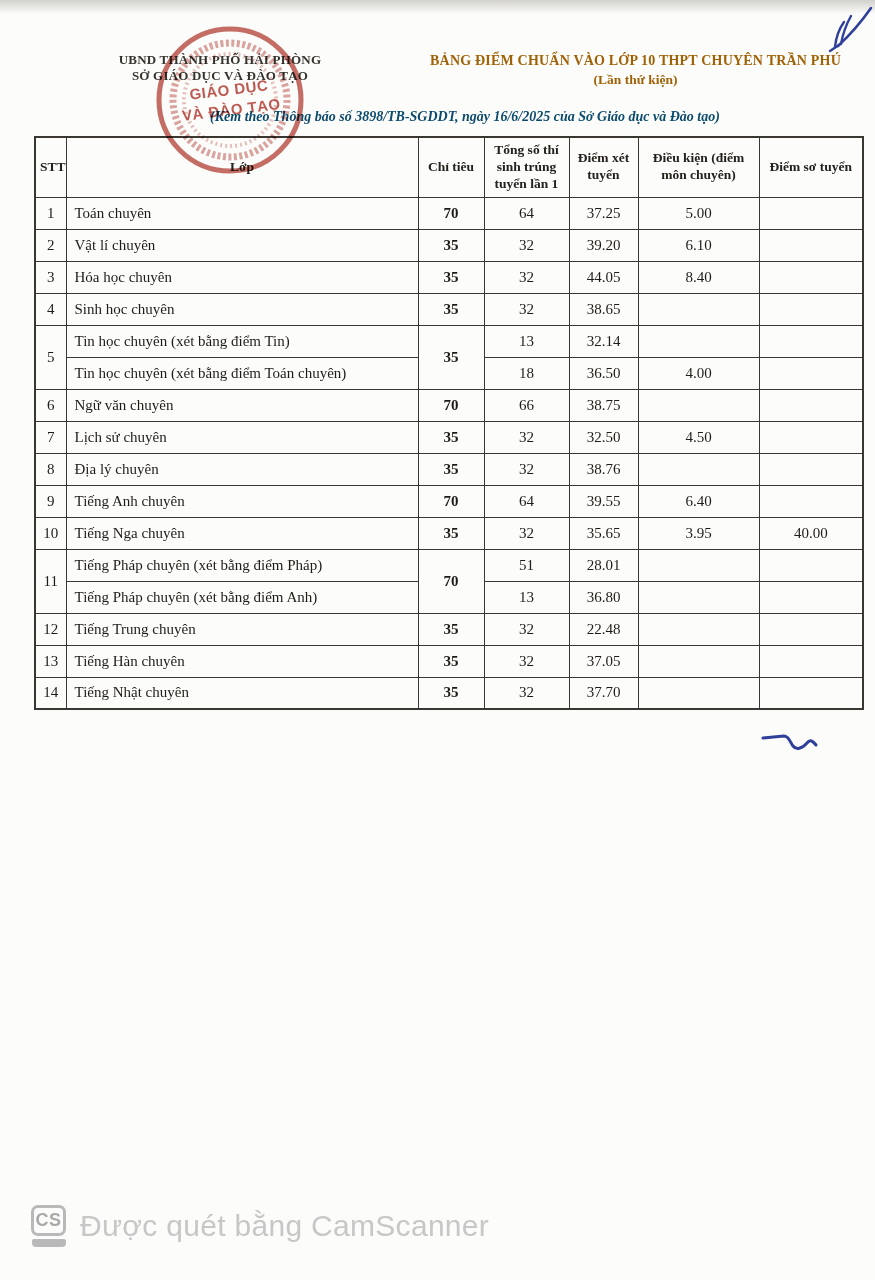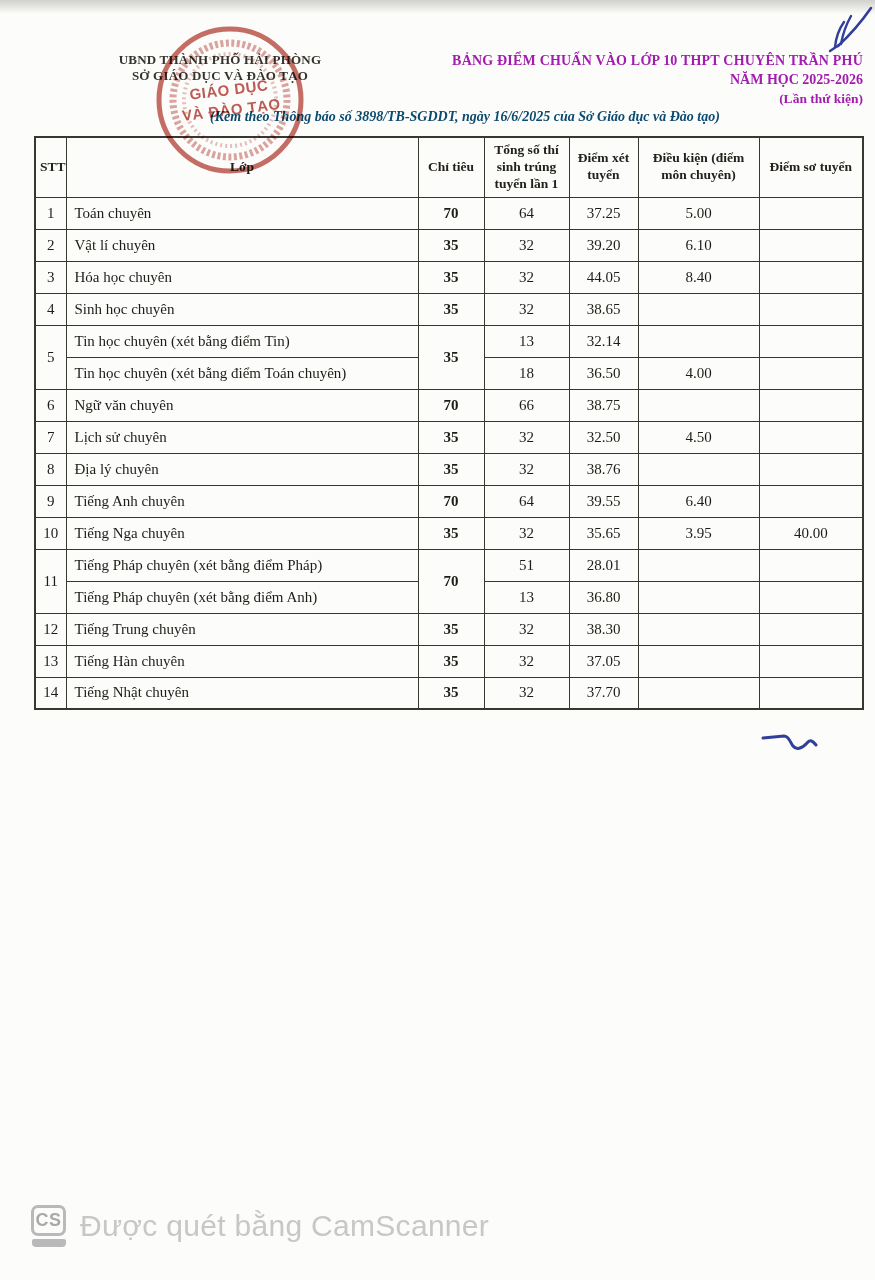--- a/index.html
+++ b/index.html
@@ -22,22 +22,22 @@
     position:absolute;left:0;top:0;width:875px;height:14px;
     background:linear-gradient(to bottom, rgba(110,108,100,0.30), rgba(110,108,100,0.0));
   }
   
   .org-block{
     position:absolute;left:90px;top:52px;width:260px;text-align:center;
     font-weight:700;font-size:13px;line-height:1.25;color:#35332d;
     letter-spacing:0.2px;
   }
   .title-block{
-    position:absolute;left:408px;top:52px;width:455px;text-align:right;
-    font-weight:700;color:#a21caf;line-height:1.35;
+    position:absolute;left:408px;top:52px;width:455px;text-align:center;
+    font-weight:700;color:#a16207;line-height:1.35;
   }
   .title-line1{font-size:14px;letter-spacing:0.2px;}
   .title-line2{font-size:14px;}
   .title-line3{font-size:13.5px;}
   .subtitle{
     position:absolute;left:55px;top:109px;width:820px;text-align:center;
     font-style:italic;font-weight:700;font-size:14px;color:#0c4a6e;
   }
   
   .stamp{
@@ -100,21 +100,20 @@
 
 <div class="scan-shadow-top"></div>
 
 <div class="org-block">
   <div>UBND THÀNH PHỐ HẢI PHÒNG</div>
   <div>SỞ GIÁO DỤC VÀ ĐÀO TẠO</div>
 </div>
 
 <div class="title-block">
   <div class="title-line1">BẢNG ĐIỂM CHUẨN VÀO LỚP 10 THPT CHUYÊN TRẦN PHÚ</div>
-  <div class="title-line2">NĂM HỌC 2025-2026</div>
   <div class="title-line3">(Lần thứ kiện)</div>
 </div>
 
 <div class="subtitle">(Kèm theo Thông báo số  3898/TB-SGDDT, ngày 16/6/2025 của Sở Giáo dục và Đào tạo)</div>
 
 <div class="stamp">
   <svg width="156" height="156" viewBox="0 0 156 156">
     <circle cx="78" cy="78" r="71" stroke-width="5" opacity="0.82"></circle>
     <circle cx="78" cy="78" r="57" stroke-width="7" stroke-dasharray="3 2.5" opacity="0.5"></circle>
     <circle cx="78" cy="78" r="46" stroke-width="4" stroke-dasharray="2 3" opacity="0.35"></circle>
@@ -258,21 +257,21 @@
         <td class="td-num">13</td>
         <td class="td-num">36.80</td>
         <td class="td-num"></td>
         <td class="td-num"></td>
       </tr>
       <tr>
         <td class="td-stt" rowspan="1">12</td>
         <td class="td-label"><span>Tiếng Trung chuyên</span></td>
         <td class="td-chitieu" rowspan="1">35</td>
         <td class="td-num">32</td>
-        <td class="td-num">38.30</td>
+        <td class="td-num">22.48</td>
         <td class="td-num"></td>
         <td class="td-num"></td>
       </tr>
       <tr>
         <td class="td-stt" rowspan="1">13</td>
         <td class="td-label"><span>Tiếng Hàn chuyên</span></td>
         <td class="td-chitieu" rowspan="1">35</td>
         <td class="td-num">32</td>
         <td class="td-num">37.05</td>
         <td class="td-num"></td>

